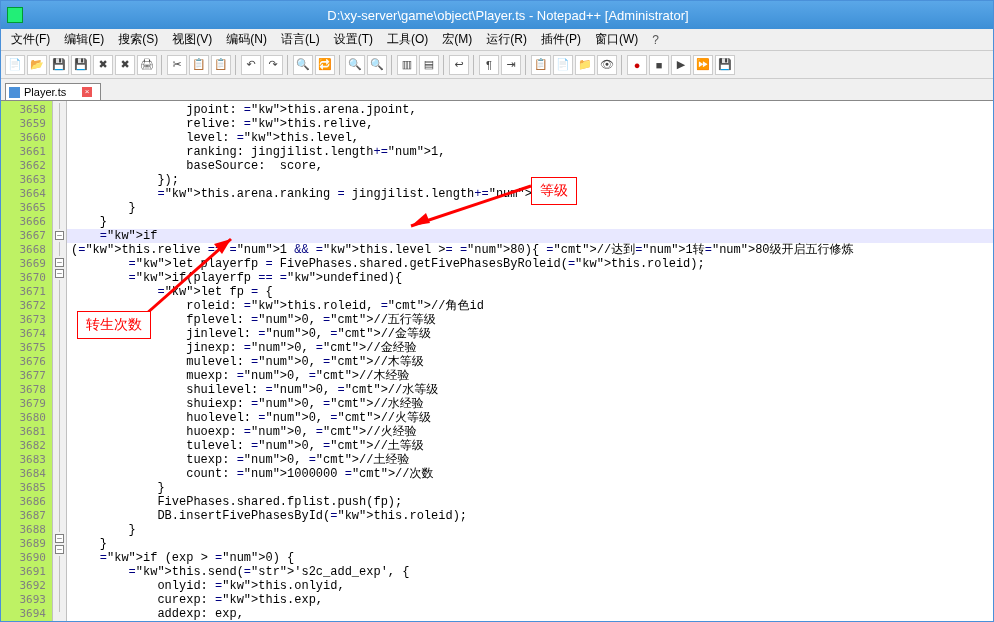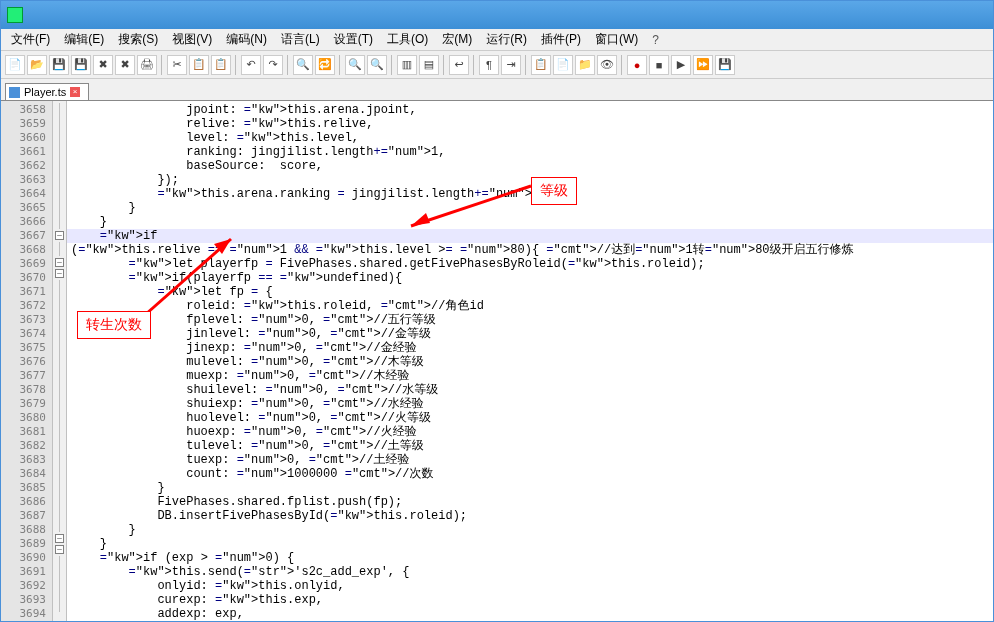--- a/index.html
+++ b/index.html
@@ -8,41 +8,42 @@
   .titlebar { background: linear-gradient(#5aa7e8,#3d8fd6); color: #fff; height: 28px; display: flex; align-items: center; padding: 0 6px; font-size: 13px; }
   .titlebar .icon { width:16px; height:16px; background:#2e7; margin-right:6px; border:1px solid #093; }
   .titlebar .title { flex:1; text-align:center; }
   .menubar { background:#f0f0f0; height:22px; display:flex; align-items:center; padding:0 4px; gap:2px; border-bottom:1px solid #ccc; }
   .menubar span { padding:2px 6px; cursor:default; }
   .menubar .help { color:#555; padding:2px 6px; }
   .toolbar { background:#f0f0f0; height:28px; display:flex; align-items:center; padding:0 4px; gap:2px; border-bottom:1px solid #ccc; }
   .toolbar .btn { width:20px; height:20px; border:1px solid #ccc; background:#fff; display:flex; align-items:center; justify-content:center; font-size:11px; color:#444; }
   .toolbar .sep { width:2px; height:20px; border-left:1px solid #bbb; margin:0 2px; }
   .tabbar { background:#f0f0f0; height:22px; display:flex; align-items:end; padding:0 4px; border-bottom:1px solid #888; }
-  .tab { background:#fff; border:1px solid #888; border-bottom:none; padding:2px 8px 2px 18px; font-size:11px; position:relative; display:flex; align-items:center; gap:4px; }
+  .tab { background:#fff; border:1px solid #888; border-bottom:none; padding:2px 8px 2px 18px; font-size:11px; position:relative; display:flex; align-items:center; gap:16px; }
   .tab::before { content:""; position:absolute; left:3px; top:3px; width:11px; height:11px; background:#4a90d9; }
   .tab .close { width:10px; height:10px; background:#e55; color:#fff; font-size:8px; line-height:10px; text-align:center; }
   .editor { flex:1; display:flex; overflow:hidden; background:#fff; position:relative; }
-  .gutter { width:52px; background:#e5e5e5; border-right:1px solid #c0c0c0; color:#808080; font-family:Consolas,monospace; font-size:11px; text-align:right; padding-right:6px; line-height:14px; padding-top:2px; }
+  .gutter { width:52px; background:#bef264; border-right:1px solid #c0c0c0; color:#808080; font-family:Consolas,monospace; font-size:11px; text-align:right; padding-right:6px; line-height:14px; padding-top:2px; }
   .foldcol { width:14px; background:#f0f0f0; border-right:1px solid #c0c0c0; font-family:Consolas,monospace; font-size:9px; line-height:14px; text-align:center; padding-top:2px; color:#808080; position:relative; }
   .foldcol .box { width:9px; height:9px; border:1px solid #808080; background:#fff; margin:2px auto; line-height:7px; font-size:9px; }
   .code { flex:1; font-family:Consolas,"Courier New",monospace; font-size:12px; line-height:14px; padding:2px 0 0 4px; white-space:pre; color:#000; position:relative; }
   .op { color:#000080; }
   .hl-line { background:#e8e8ff; display:block; margin-left:-4px; padding-left:4px; }
   .annotation { position:absolute; border:1px solid #ff0000; color:#ff0000; background:#fff; padding:4px 8px; font-size:14px; font-family:"Microsoft YaHei"; z-index:10; }
   .arrow { position:absolute; z-index:9; }
   .arrow line { stroke:#ff0000; stroke-width:3; }
   .arrow polygon { fill:#ff0000; }
 </style>
 </head>
 <body>
 
 <div class="window">
   <div class="titlebar">
     <span class="icon"></span>
+    <span class="title">D:\xy-server\game\object\Player.ts - Notepad++ [Administrator]</span>
   </div>
 
   <div class="menubar">
     <span>文件(F)</span>
     <span>编辑(E)</span>
     <span>搜索(S)</span>
     <span>视图(V)</span>
     <span>编码(N)</span>
     <span>语言(L)</span>
     <span>设置(T)</span>

